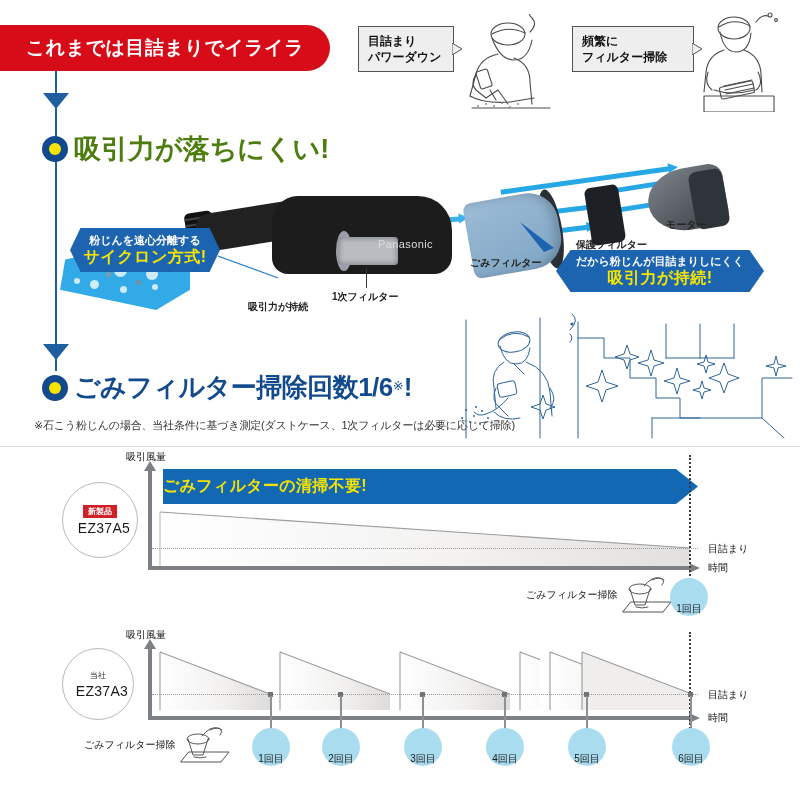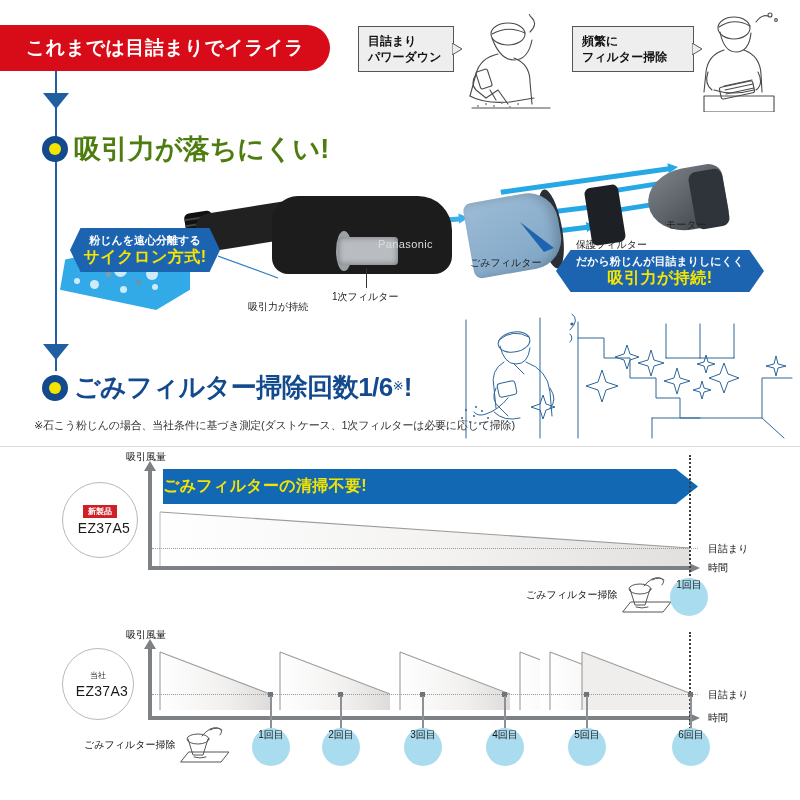--- a/index.html
+++ b/index.html
@@ -57,21 +57,21 @@
   .hex{
     background:#1d64b0;color:#fff;
     clip-path:polygon(0% 50%, 7% 0%, 93% 0%, 100% 50%, 93% 100%, 7% 100%);
     display:flex;flex-direction:column;align-items:center;justify-content:center;
     text-align:center;line-height:1.2;
   }
   .hex .l1{font-size:11px;font-weight:bold;}
   .hex .l2{font-size:16px;font-weight:bold;color:#f6e500;letter-spacing:.5px;}
 
   
-  .part-label{font-size:10px;color:#222;}
+  .part-label{font-size:10px;color:#222;font-weight:bold;}
 
   
   .dustcase{
     left:60px;top:238px;width:130px;height:72px;background:#33aae8;
     clip-path:polygon(4% 30%, 82% 0%, 100% 14%, 100% 72%, 74% 100%, 0% 72%);
   }
   .dustdots i{position:absolute;border-radius:50%;background:#dff2fb;opacity:.9;}
   .body-main{
     left:272px;top:196px;width:180px;height:78px;background:#1c1c1c;
     border-radius:26px 34px 18px 16px;
@@ -152,21 +152,21 @@
   
   .banner{
     background:#1268b3;display:flex;align-items:center;justify-content:flex-start;
     clip-path:polygon(0 0, calc(100% - 22px) 0, 100% 50%, calc(100% - 22px) 100%, 0 100%);
   }
   .banner span{color:#f4e400;font-weight:bold;font-size:16px;letter-spacing:.3px;}
 
   
   .bubble{
     border-radius:50%;background:#aadcf0;
-    display:flex;align-items:flex-start;justify-content:center;
+    display:flex;align-items:flex-end;justify-content:center;
     font-size:10px;color:#1a1a1a;
   }
   .stem{position:absolute;width:1.5px;background:#8d9196;}
   .stem-dot{position:absolute;width:5px;height:5px;background:#6f7479;}
 
   .clean-label{font-size:10px;color:#111;}
 </style>
 </head>
 <body>
 

